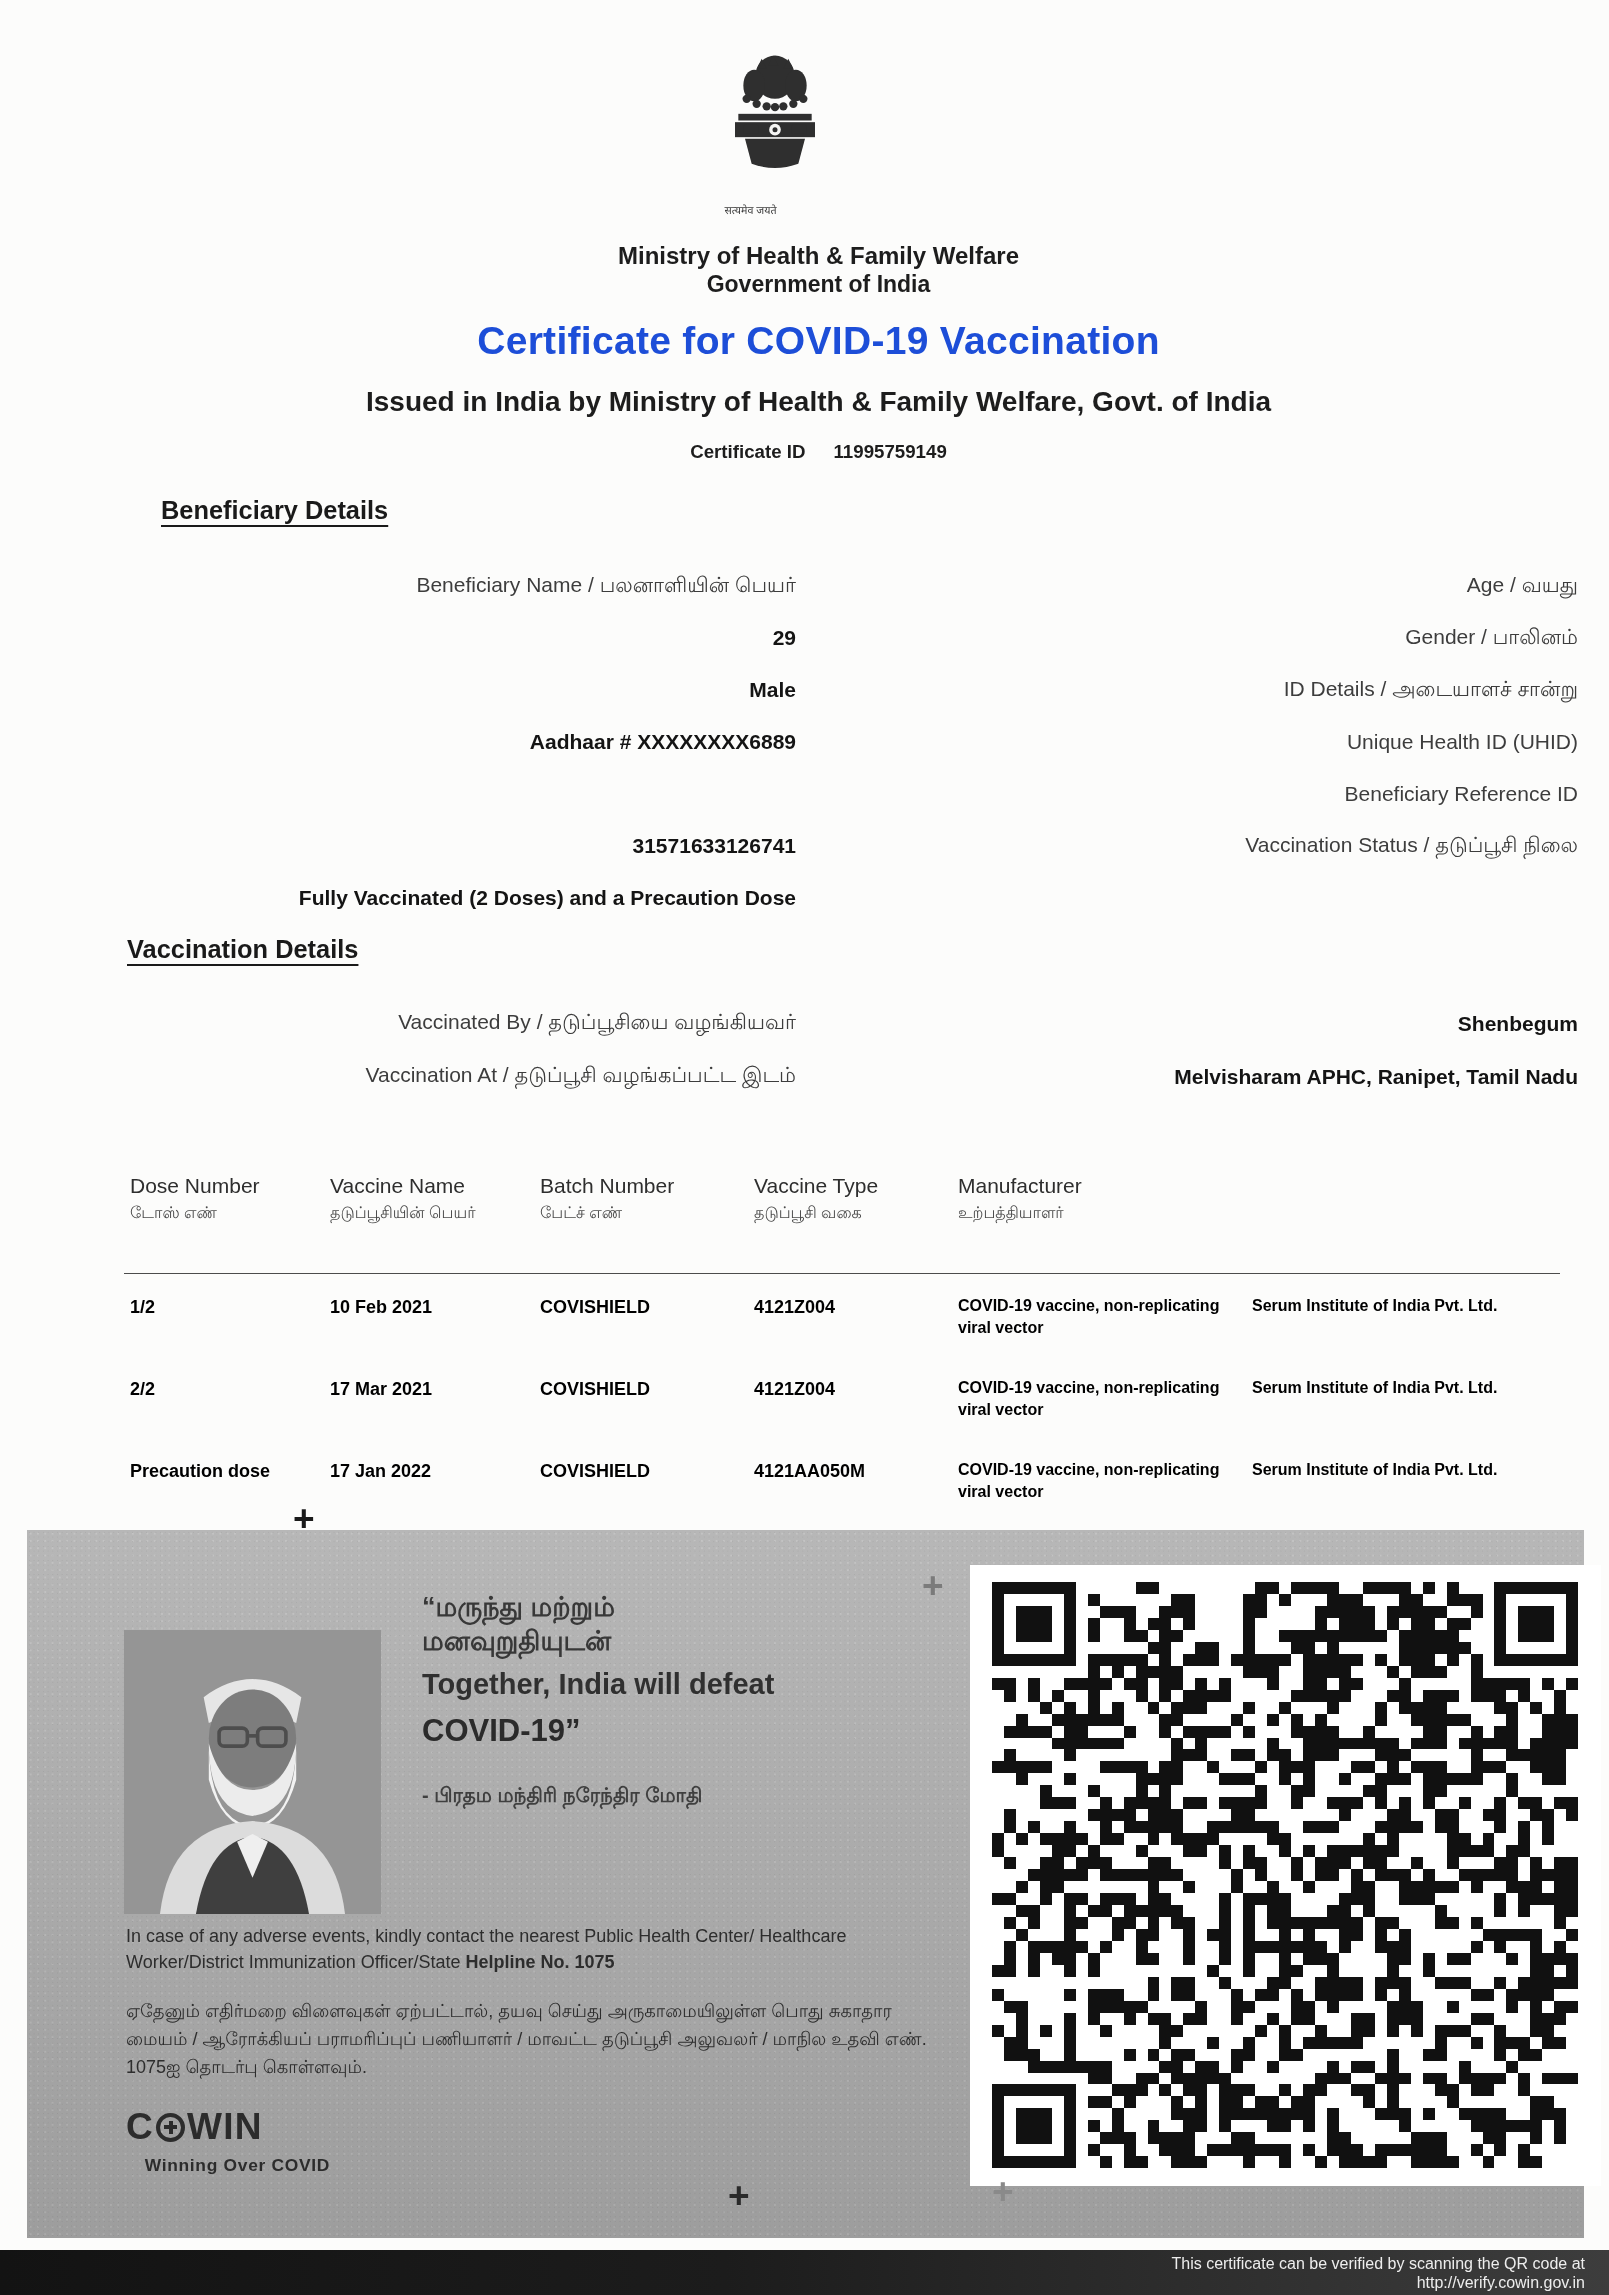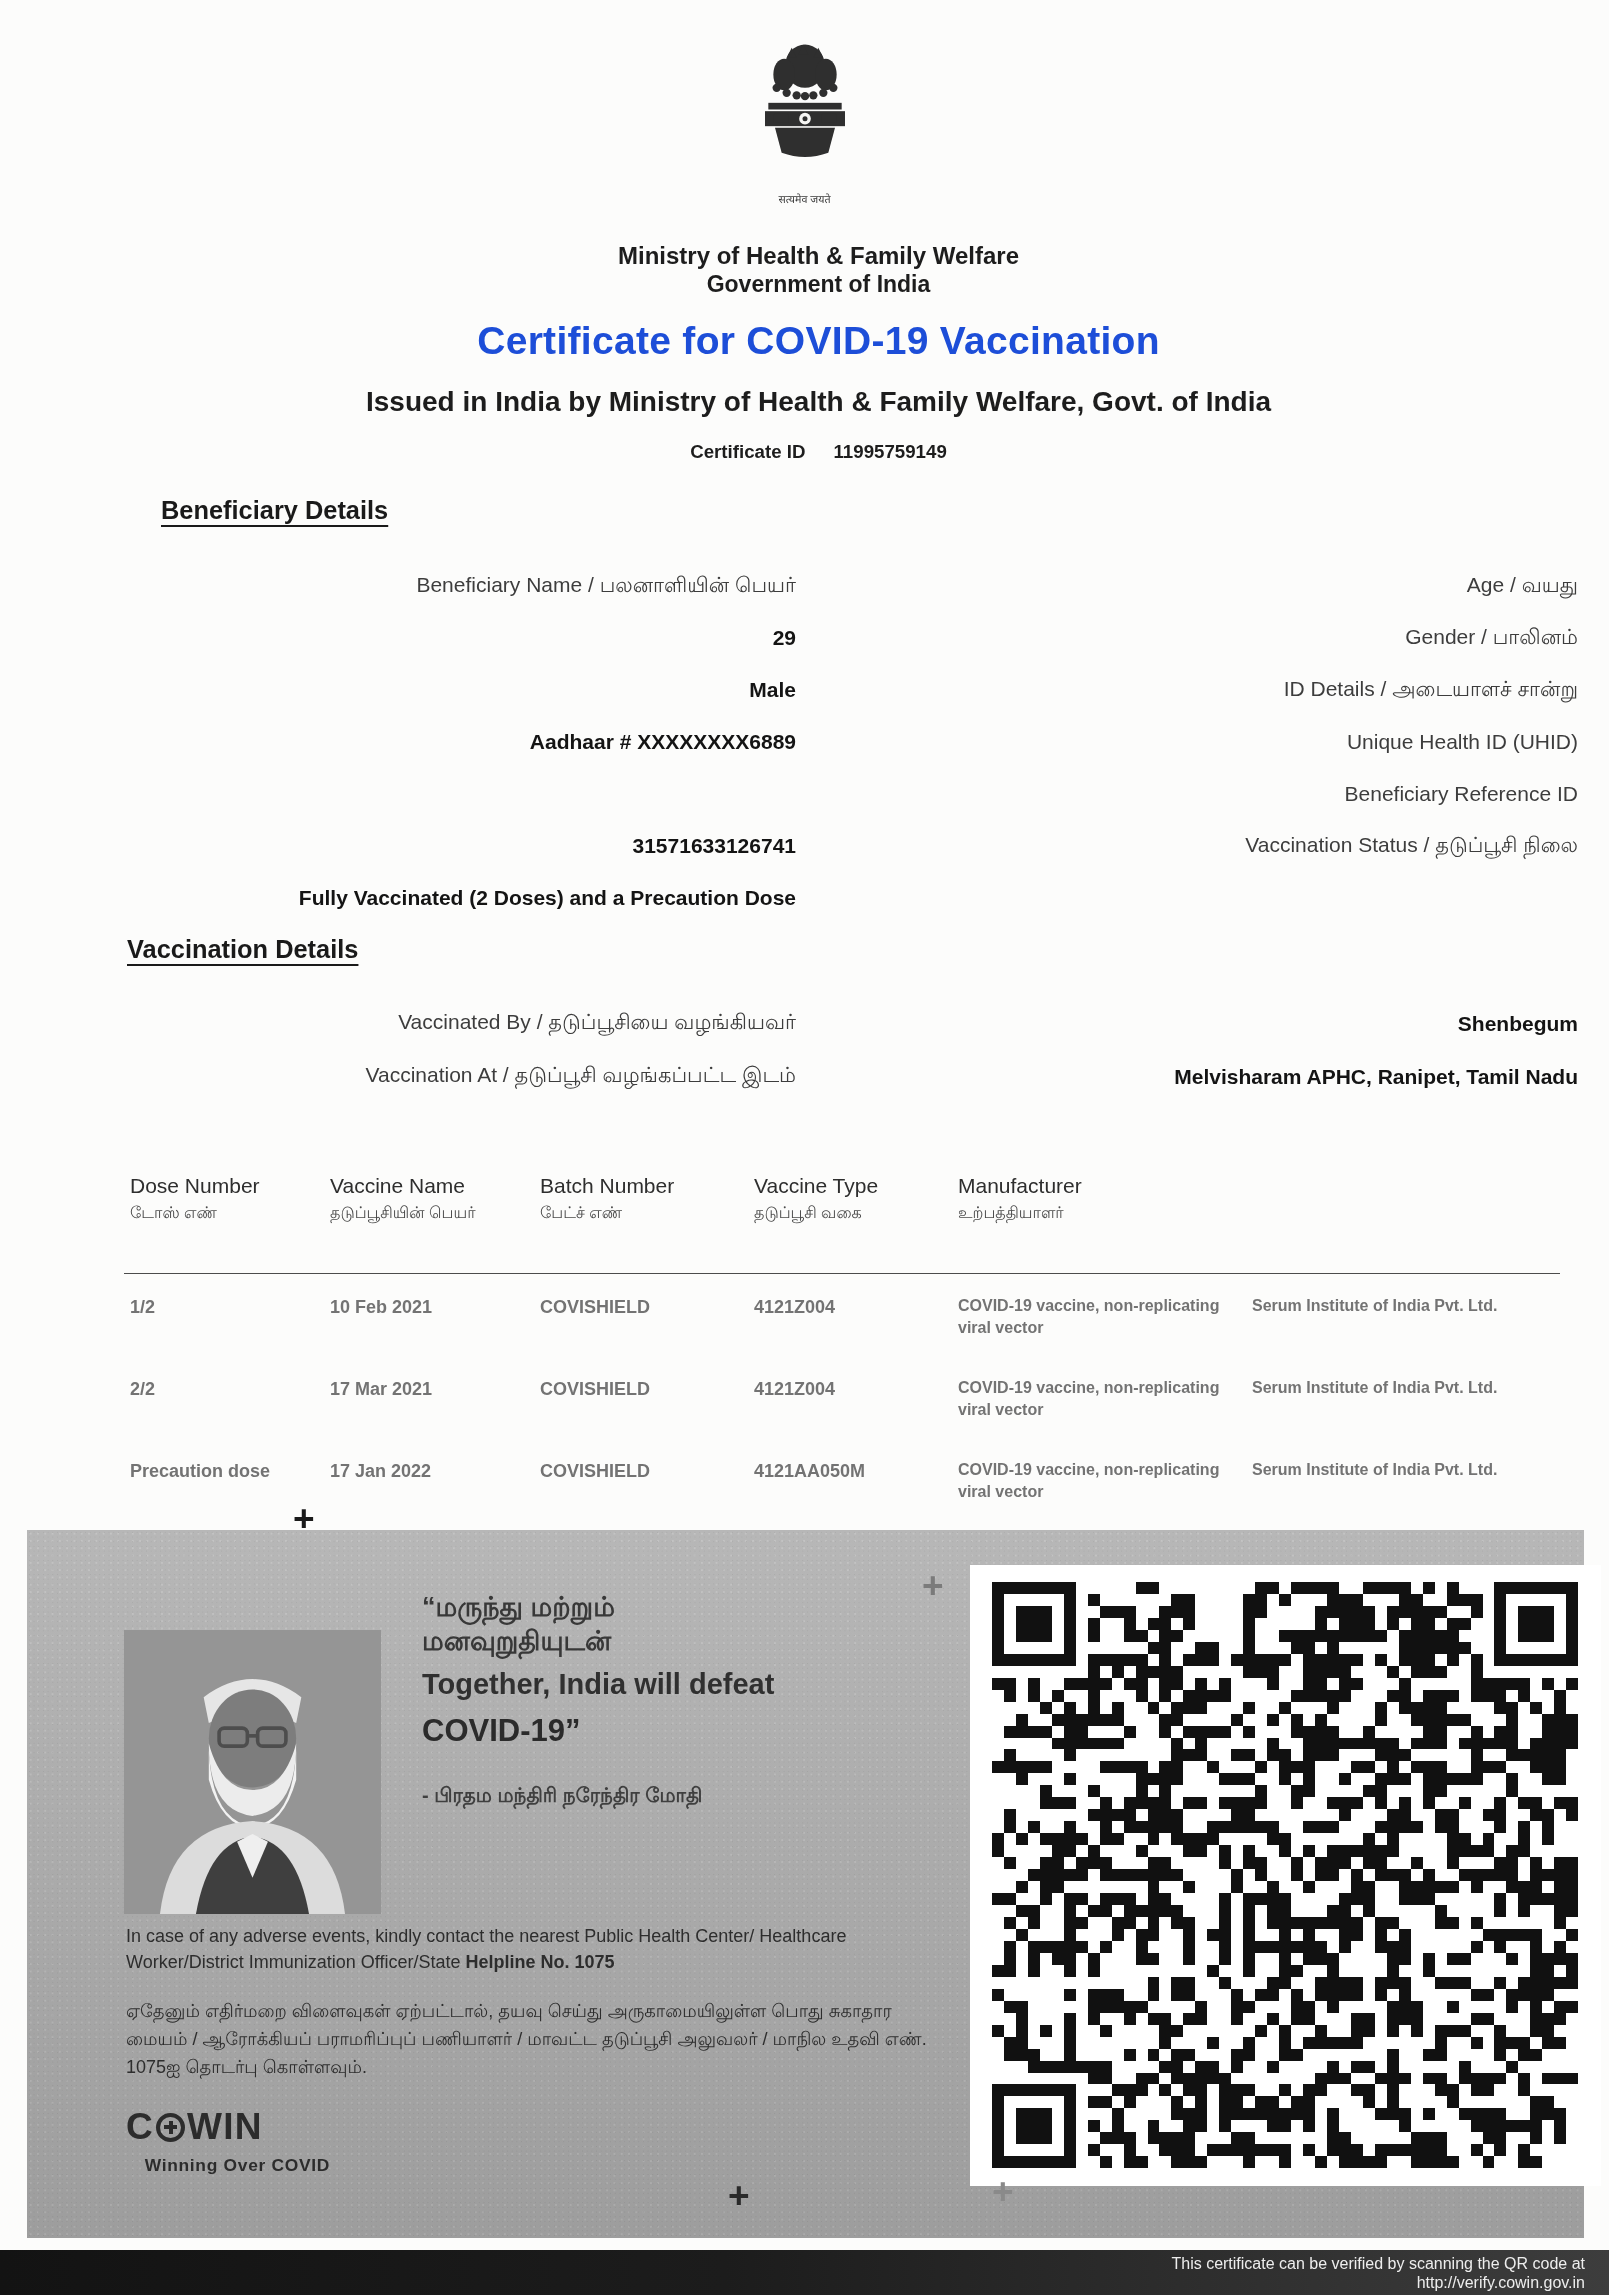--- a/index.html
+++ b/index.html
@@ -5,21 +5,21 @@
   * { margin:0; padding:0; box-sizing:border-box; }
   body { background:#e8e8e8; font-family:"Liberation Sans", sans-serif; }
   .page {
     position:relative; width:1609px; height:2295px; background:#fcfcfb;
     color:#222; overflow:hidden; font-family:"Liberation Sans", sans-serif;
   }
   .abs { position:absolute; }
   .ctr { left:0; right:0; text-align:center;margin-left:28px; }
 
   
-  .emblem-wrap { top:35px; left:50%; transform:translateX(-50%); width:160px; text-align:center; }
+  .emblem-wrap { top:46px; left:50%; transform:translateX(-50%); width:160px; text-align:left; }
   .emblem-wrap svg { width:100px; height:154px; }
   .motto { font-size:10.7px; color:#3a3a3a; margin-top:1.3px; }
   .ministry { top:242px; font-size:24px; font-weight:bold; color:#1d1d1d; }
   .government { top:271px; font-size:23px; font-weight:bold; color:#1d1d1d; }
   .title { top:319px; font-size:39px; font-weight:bold; color:#1d4ed8; letter-spacing:0.3px; }
   .subtitle { top:386px; font-size:28px; font-weight:bold; color:#1d1d1d; }
   .certid { top:441px; font-size:18.7px; font-weight:bold; color:#1d1d1d; }
   .certid .gap { display:inline-block; width:28px; }
 
   
@@ -36,21 +36,21 @@
   .f-label { font-size:21px; color:#3d3d3d; align-self:center; }
   .f-value { font-size:21px; font-weight:bold; color:#141414; align-self:center; }
 
   
   .tbl { left:130px; width:1443px; display:grid; grid-template-columns:200px 210px 214px 204px 294px 321px; }
   .tbl-head { top:1174px; }
   .th-en { font-size:21px; color:#2e2e2e; }
   .th-ta { font-size:16px; color:#4a4a4a; margin-top:5.3px; padding-right:27px; line-height:1.3; }
   .tbl-rule { top:1273px; left:124px; width:1436px; height:1.3px; background:#4c4c4c; }
   .tbl-body { top:1295px; grid-auto-rows:82px; align-items:start; }
-  .td { font-size:18px; font-weight:bold; color:#737373; padding-right:23.4px; line-height:1.35; }
+  .td { font-size:18px; font-weight:bold; color:#000000; padding-right:23.4px; line-height:1.35; }
   .td.small { font-size:16px; }
 
   
   .banner {
     top:1530px; left:27px; width:1557px; height:708px;
     background-color:#afafaf;
     background-image:
       linear-gradient(180deg, rgba(255,255,255,0.10), rgba(0,0,0,0.10)),
       radial-gradient(#a2a2a2 0.7px, transparent 0.7px),
       radial-gradient(#bdbdbd 0.7px, transparent 0.7px);

